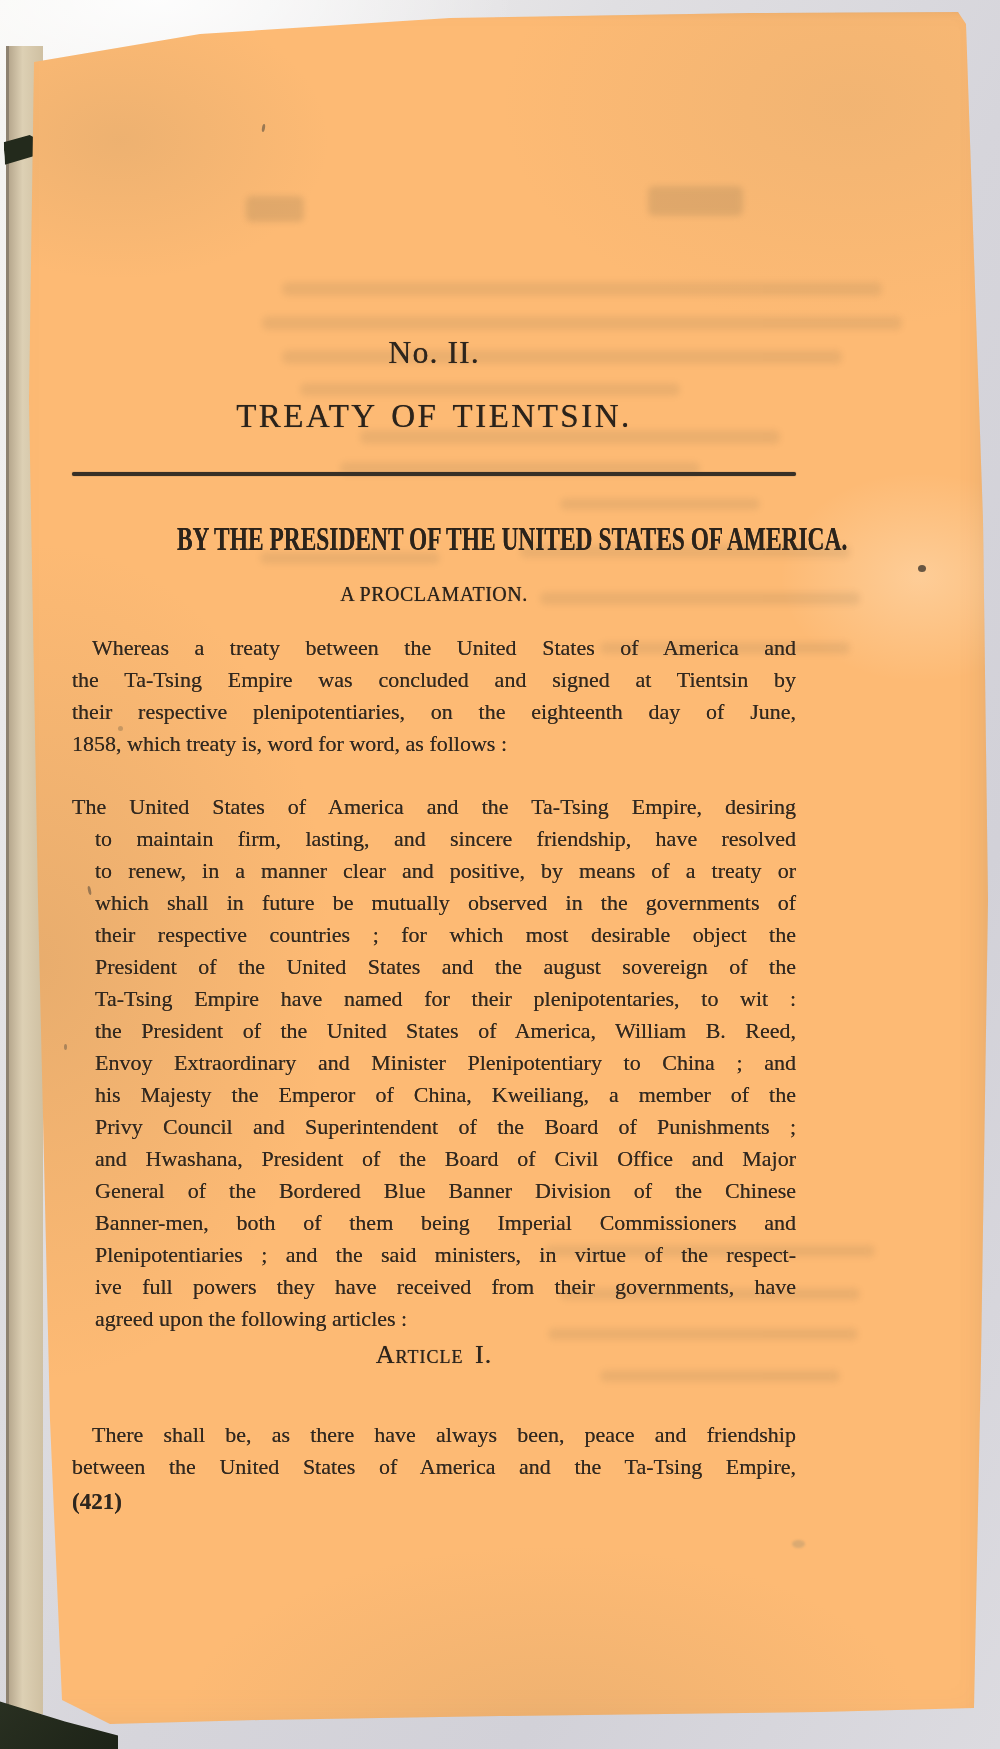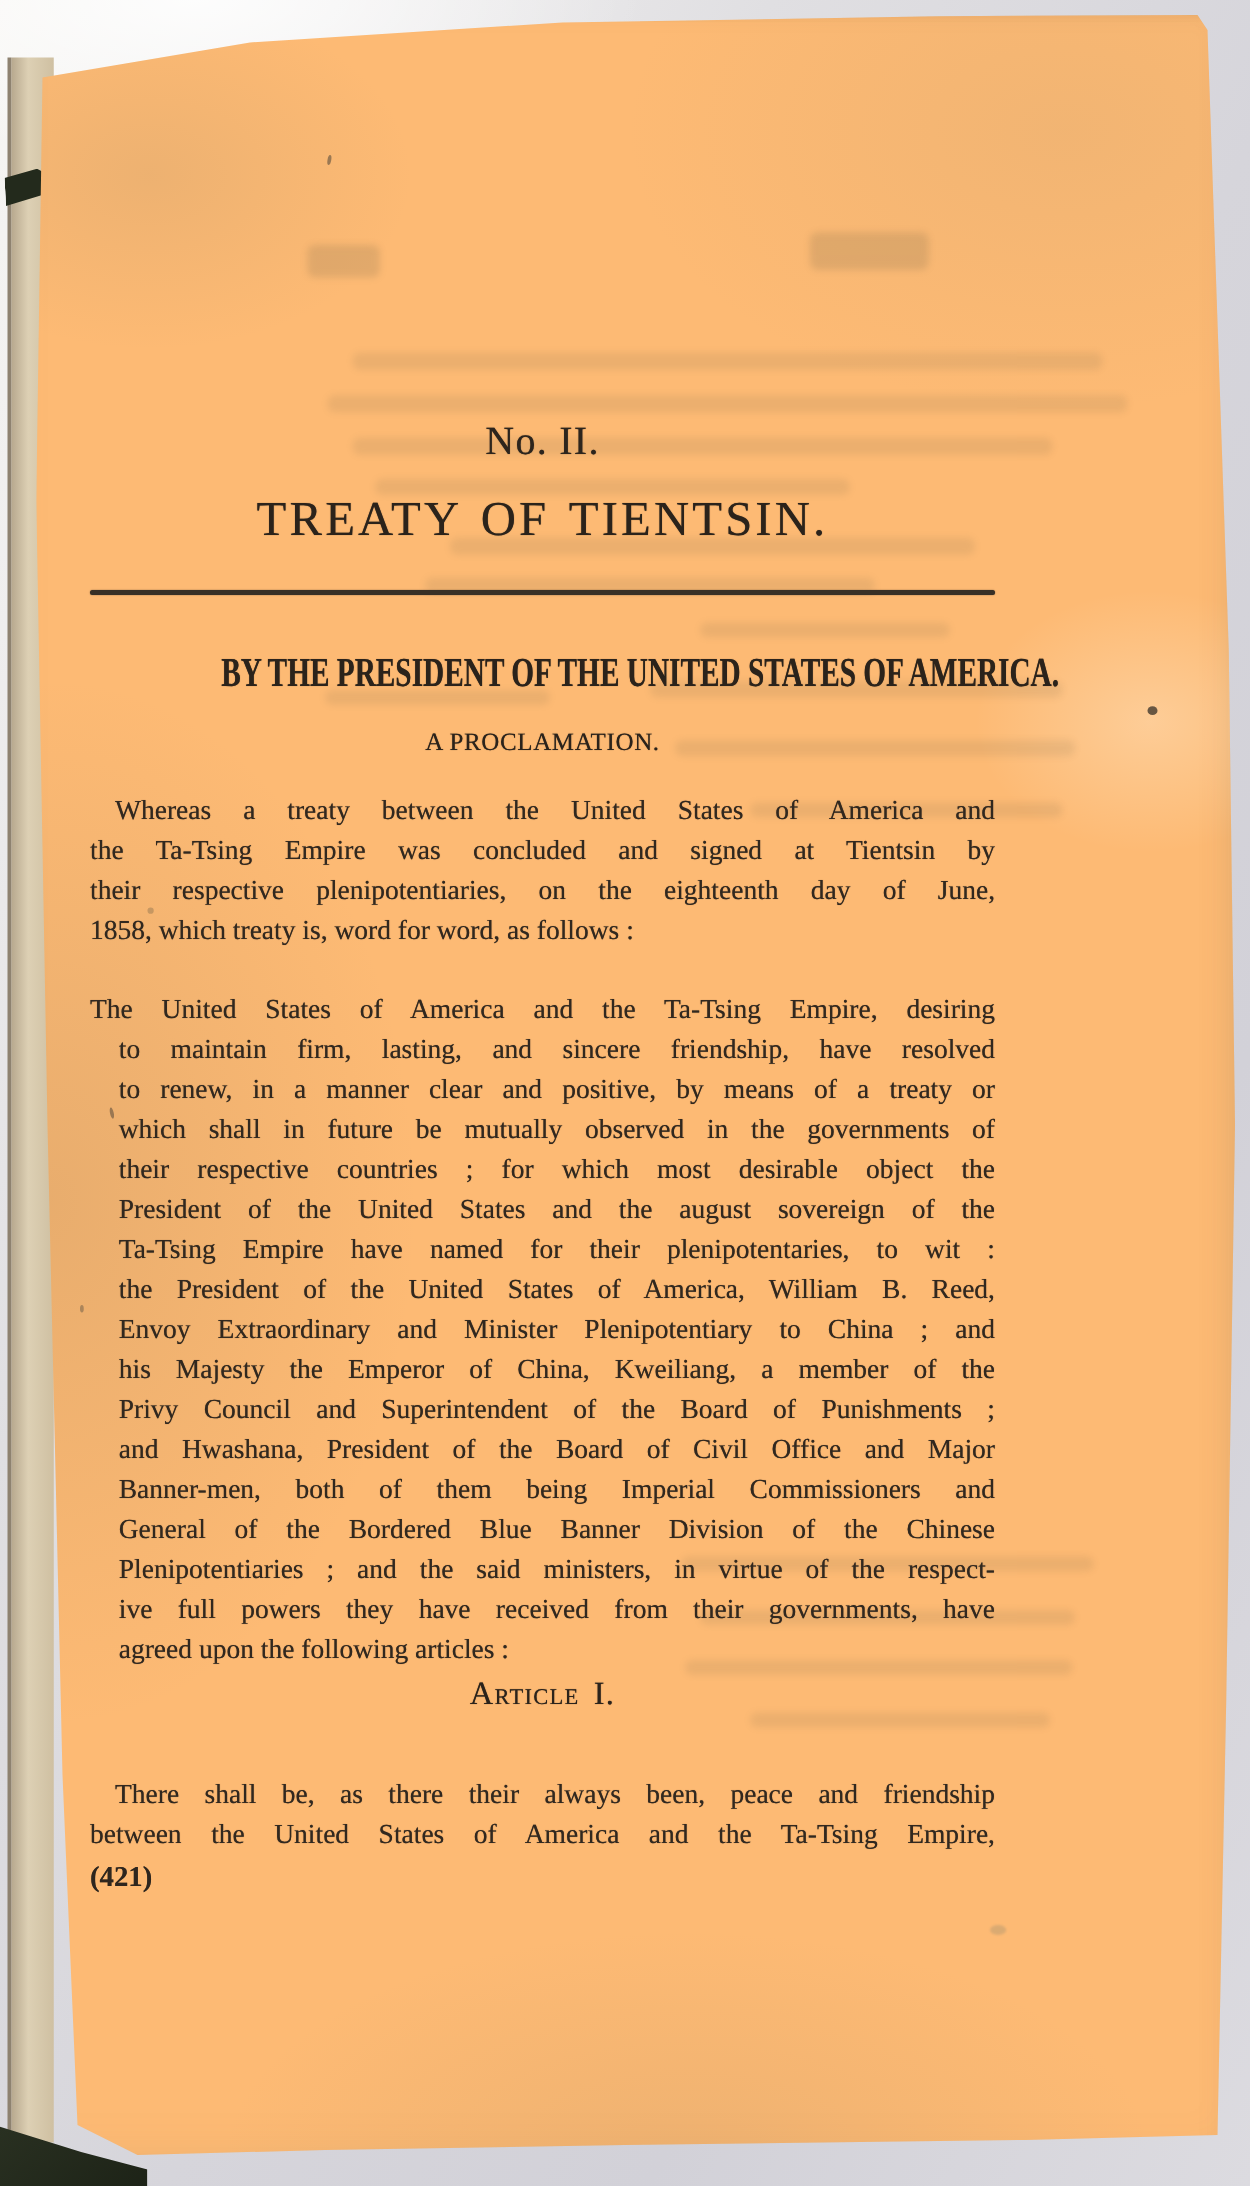--- a/index.html
+++ b/index.html
@@ -75,21 +75,21 @@
   
   .speck{position:absolute;border-radius:50%;pointer-events:none;}
   
   .content{
     position:absolute;left:72px;top:0;width:724px;height:100%;
     color:#31281f;
   }
   .content .blk{position:absolute;left:0;width:100%;}
   .h-center{text-align:center;}
   .h-no{top:334px;font-size:32px;line-height:36px;letter-spacing:1px;color:#2d251d;}
-  .h-title{top:394px;font-size:39px;line-height:44px;letter-spacing:2.5px;word-spacing:4px;color:#2b231b;}
+  .h-title{top:394px;font-size:33px;line-height:44px;letter-spacing:2.5px;word-spacing:4px;color:#2b231b;}
   .rule{
     top:472px;left:275px;width:174px;height:4px;
     background:#383026;border-radius:2px;
     box-shadow:0 0 1px rgba(56,48,38,.8);
   }
   .h-by{
     top:521px;font-size:33px;line-height:36px;font-weight:bold;
     transform:scaleX(0.71);transform-origin:50% 50%;
     white-space:nowrap;color:#2b231b;
   }
@@ -180,29 +180,29 @@
         <div class="tline">to renew, in a manner clear and positive, by means of a treaty or</div>
         <div class="tline">which shall in future be mutually observed in the governments of</div>
         <div class="tline">their respective countries ; for which most desirable object the</div>
         <div class="tline">President of the United States and the august sovereign of the</div>
         <div class="tline">Ta-Tsing Empire have named for their plenipotentaries, to wit :</div>
         <div class="tline">the President of the United States of America, William B. Reed,</div>
         <div class="tline">Envoy Extraordinary and Minister Plenipotentiary to China ; and</div>
         <div class="tline">his Majesty the Emperor of China, Kweiliang, a member of the</div>
         <div class="tline">Privy Council and Superintendent of the Board of Punishments ;</div>
         <div class="tline">and Hwashana, President of the Board of Civil Office and Major</div>
+        <div class="tline">General of the Bordered Blue Banner Division of the Chinese</div>
         <div class="tline">Banner-men, both of them being Imperial Commissioners and</div>
-        <div class="tline">General of the Bordered Blue Banner Division of the Chinese</div>
         <div class="tline">Plenipotentiaries ; and the said ministers, in virtue of the respect-</div>
         <div class="tline">ive full powers they have received from their governments, have</div>
         <div class="tline last">agreed upon the following articles :</div>
       </div>
 
     <div class="blk h-center h-article headtxt">Article I.</div>
 
     <div class="para p-article indent-first">
-        <div class="tline first">There shall be, as there their always been, peace and friendship</div>
+        <div class="tline first">There shall be, as there have always been, peace and friendship</div>
         <div class="tline last">between the United States of America and the Ta-Tsing Empire,</div>
       </div>
 
     <div class="blk pagenum">(421)</div>
   </div>
 </div>
 
 </body></html>

